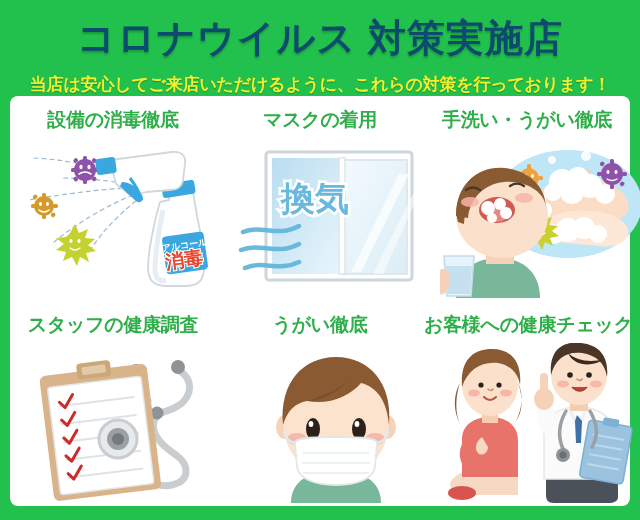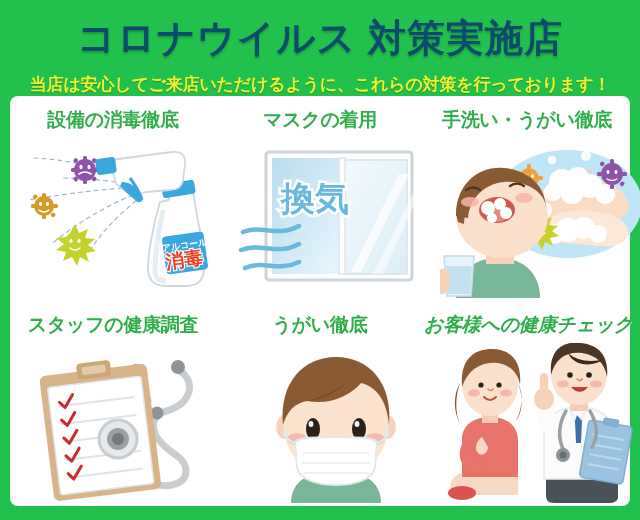--- a/index.html
+++ b/index.html
@@ -411,21 +411,21 @@
                 <line x1="70" y1="130" x2="136" y2="130"></line>
               </g>
 
               <path d="M62,100 C54,98 50,92 52,86" stroke="#e2e8ea" stroke-width="3" fill="none"></path>
               <path d="M144,100 C152,98 156,92 154,86" stroke="#e2e8ea" stroke-width="3" fill="none"></path>
             </g>
           </svg>
         </div>
       </div>
 
-      <div class="cell" style="left:414px; top:205px;font-style:italic;">
+      <div class="cell" style="left:414px; top:205px;">
         <div class="cell-label">お客様への健康チェック</div>
         <div class="art">
           <svg viewBox="0 0 206 160" xmlns="http://www.w3.org/2000/svg">
 
             <g>
 
               <path d="M10,140 C16,128 34,124 52,126 L78,130 L78,152 L12,152 Z" fill="#f6d9c3"></path>
               <ellipse cx="22" cy="150" rx="14" ry="7" fill="#d9534f"></ellipse>
 
               <path d="M22,96 C22,82 34,74 50,74 C66,74 78,82 78,98 L78,134 L22,134 Z" fill="#e8736a"></path>

